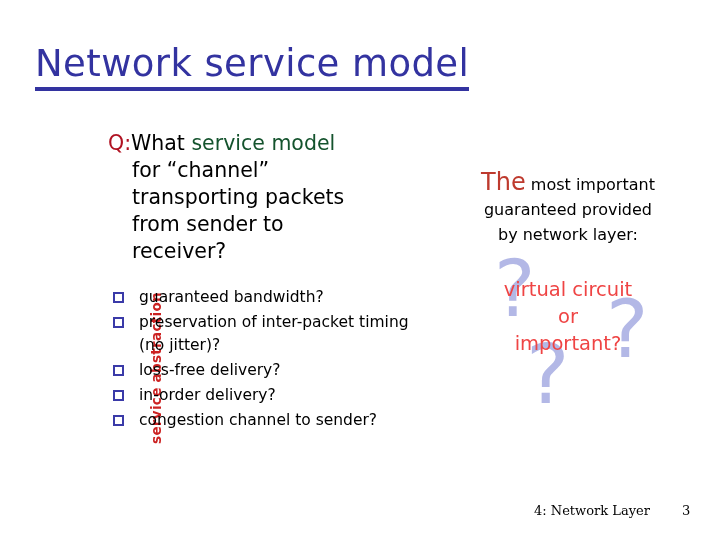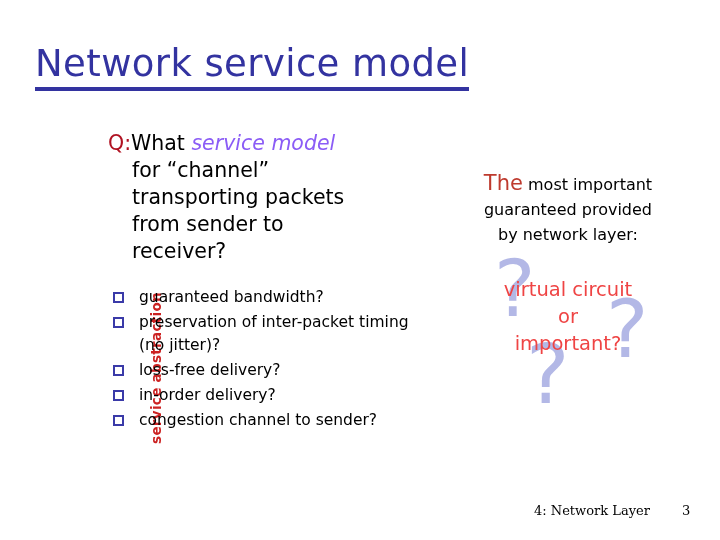--- a/index.html
+++ b/index.html
@@ -71,22 +71,21 @@
     font-family: "DejaVu Sans", sans-serif;
     font-size: 20.5px;
     line-height: 27px;
     color: #000000;
   }
   #question-block .qmark {
     color: #B01222;
     font-weight: 400;
   }
   #question-block .emph {
-    color: #8b5cf6;
-    font-style: italic;
+    color: #14532d;
     font-weight: 400;
   }
   #question-block .qline-indent {
     display: block;
     padding-left: 24px;
   }
 
   
   #bullet-list {
     position: absolute;
@@ -131,21 +130,21 @@
     top: 0;
     width: 240px;
     text-align: center;
     font-family: "DejaVu Sans", sans-serif;
     font-size: 16px;
     line-height: 25px;
     color: #000000;
   }
   #abstraction-block .the-word {
     color: #BE3A2E;
-    font-size: 21px;
+    font-size: 24px;
     line-height: 21px;
   }
 
   #choice-block {
     position: absolute;
     left: 0;
     top: 104px;
     width: 240px;
     text-align: center;
     font-family: "DejaVu Sans", sans-serif;

